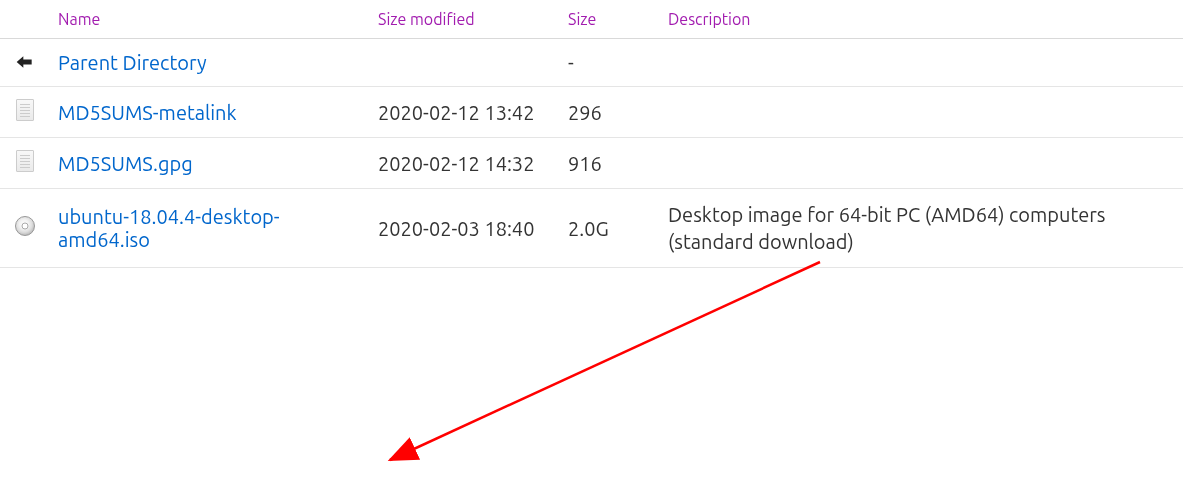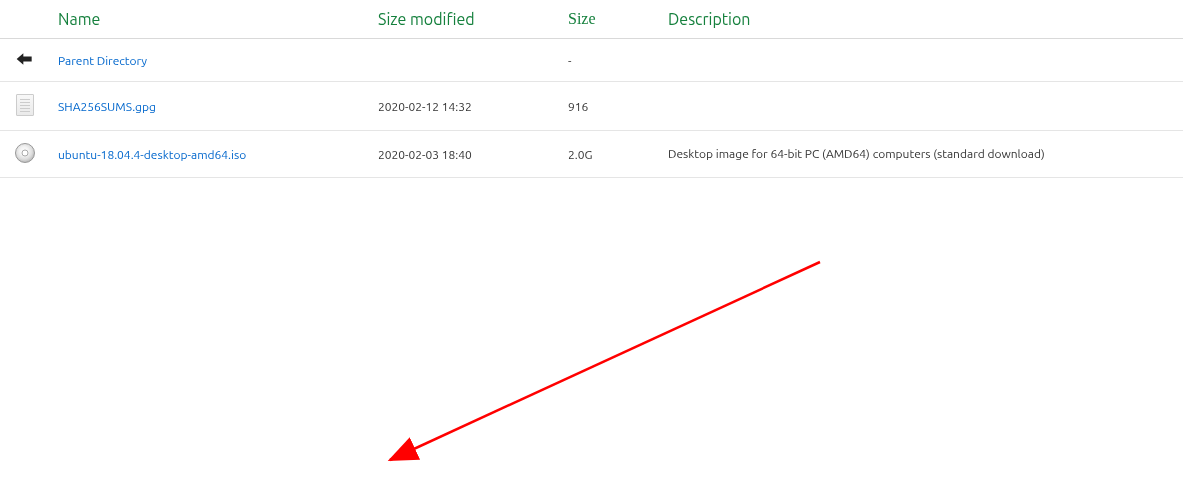--- a/index.html
+++ b/index.html
@@ -19,28 +19,28 @@
       width: 100%;
       border-collapse: collapse;
     }
     th {
       text-align: left;
       padding: 10px 8px;
       font-weight: 400;
       border-bottom: 1px solid #d9d9d9;
     }
     th a {
-      color: #15803d;
+      color: #a21caf;
       text-decoration: none;
     }
     td {
       padding: 12px 8px;
       border-bottom: 1px solid #e5e5e5;
       color: #333;
-      font-size: 12px;
+      font-size: 20px;
       vertical-align: middle;
     }
     td.icon-cell {
       width: 50px;
       text-align: center;
     }
     td.name-cell {
       width: 320px;
     }
     td.name-cell a {
@@ -55,21 +55,21 @@
       width: 100px;
       color: #333;
     }
     td.desc-cell {
       color: #333;
       line-height: 1.35;
     }
     th.icon-col { width: 50px; }
     th.name-col { width: 320px; }
     th.modified-col { width: 190px; }
-    th.size-col { width: 100px; font-family: Liberation Serif, serif; }
+    th.size-col { width: 100px; }
     .file-icon {
       display: inline-block;
       width: 18px;
       height: 22px;
       background: linear-gradient(#f8f8f8, #eaeaea);
       border: 1px solid #ccc;
       border-radius: 1px;
       position: relative;
     }
     .file-icon::before {
@@ -130,21 +130,28 @@
         <td class="icon-cell"><span class="back-icon"><svg viewBox="0 0 24 18">
               <path d="M2 9 L10 2 L10 6 L20 6 L20 12 L10 12 L10 16 Z" fill="#222"></path>
             </svg></span></td>
         <td class="name-cell"><a href="#">Parent Directory</a></td>
         <td class="modified-cell"></td>
         <td class="size-cell">-</td>
         <td class="desc-cell"></td>
       </tr>
       <tr>
         <td class="icon-cell"><span class="file-icon"></span></td>
-        <td class="name-cell"><a href="#">SHA256SUMS.gpg</a></td>
+        <td class="name-cell"><a href="#">MD5SUMS-metalink</a></td>
+        <td class="modified-cell">2020-02-12 13:42</td>
+        <td class="size-cell">296</td>
+        <td class="desc-cell"></td>
+      </tr>
+      <tr>
+        <td class="icon-cell"><span class="file-icon"></span></td>
+        <td class="name-cell"><a href="#">MD5SUMS.gpg</a></td>
         <td class="modified-cell">2020-02-12 14:32</td>
         <td class="size-cell">916</td>
         <td class="desc-cell"></td>
       </tr>
       <tr>
         <td class="icon-cell"><span class="disc-icon"></span></td>
         <td class="name-cell"><a href="#">ubuntu-18.04.4-desktop-amd64.iso</a></td>
         <td class="modified-cell">2020-02-03 18:40</td>
         <td class="size-cell">2.0G</td>
         <td class="desc-cell">Desktop image for 64-bit PC (AMD64) computers (standard download)</td>

